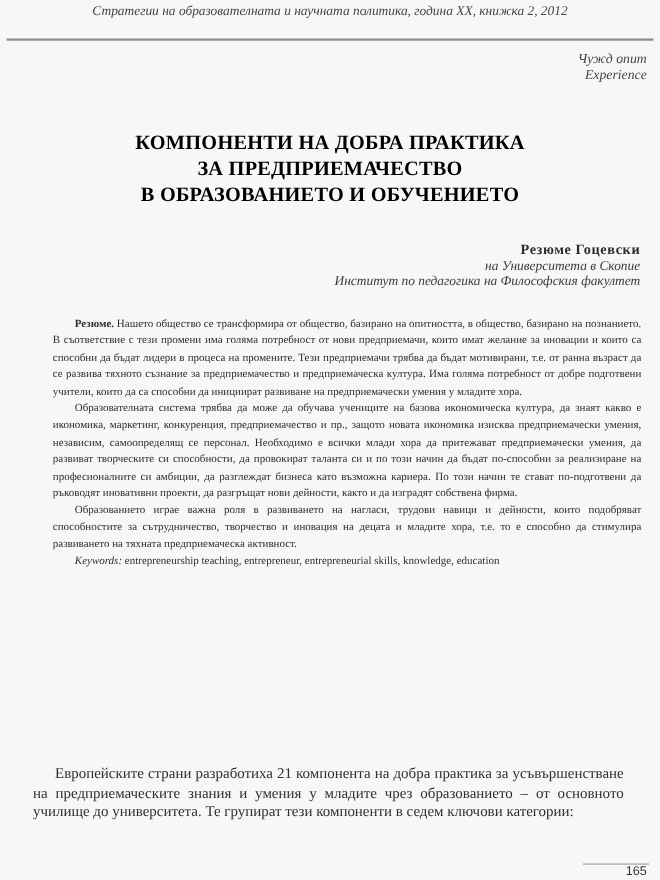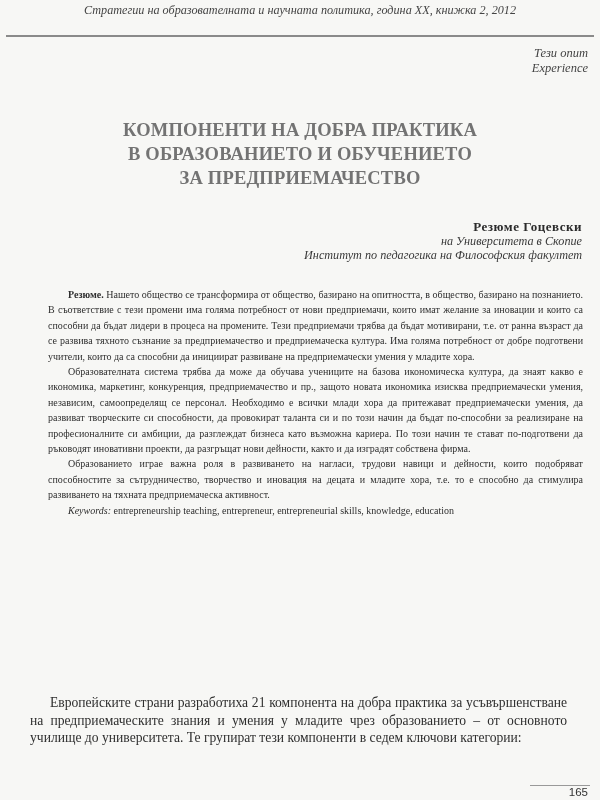--- a/index.html
+++ b/index.html
@@ -20,21 +20,21 @@
     background: #8a8a8a;
   }
   .section-label {
     position: absolute; right: 12px; top: 46px;
     text-align: right; font-style: italic; font-size: 12.5px; line-height: 15px;
     color: #444;
   }
   .title {
     position: absolute; left: 0; top: 118px; width: 600px;
     text-align: center; font-weight: bold; font-size: 18.5px;
-    line-height: 24px; color: #737373; letter-spacing: 0.2px;
+    line-height: 24px; color: #000000; letter-spacing: 0.2px;
   }
   .author {
     position: absolute; right: 18px; top: 219px; text-align: right;
     font-weight: bold; font-size: 13px; line-height: 15px; color: #2b2b2b;
     letter-spacing: 0.5px;
   }
   .affiliation {
     position: absolute; right: 18px; top: 234px; text-align: right;
     font-style: italic; font-size: 12.2px; line-height: 14px; color: #3a3a3a;
   }
@@ -63,28 +63,28 @@
 </style>
 </head>
 <body>
 
 <div class="running-head">
   <div>Стратегии на образователната и научната политика, година XX, книжка 2, 2012</div>
 </div>
 <div class="head-rule"></div>
 
 <div class="section-label">
-  <div>Тези опит</div>
+  <div>Чужд опит</div>
   <div>Experience</div>
 </div>
 
 <div class="title">
   <div>КОМПОНЕНТИ НА ДОБРА ПРАКТИКА</div>
+  <div>ЗА ПРЕДПРИЕМАЧЕСТВО</div>
   <div>В ОБРАЗОВАНИЕТО И ОБУЧЕНИЕТО</div>
-  <div>ЗА ПРЕДПРИЕМАЧЕСТВО</div>
 </div>
 
 <div class="author">Резюме Гоцевски</div>
 <div class="affiliation">
   <div>на Университета в Скопие</div>
   <div>Институт по педагогика на Философския факултет</div>
 </div>
 
 <div class="abstract">
   <p><span class="lead">Резюме.</span><span> Нашето общество се трансформира от общество, базирано на опитността, в общество, базирано на познанието. В съответствие с тези промени има голяма потребност от нови предприемачи, които имат желание за иновации и които са способни да бъдат лидери в процеса на промените. Тези предприемачи трябва да бъдат мотивирани, т.е. от ранна възраст да се развива тяхното съзнание за предприемачество и предприемаческа култура. Има голяма потребност от добре подготвени учители, които да са способни да инициират развиване на предприемачески умения у младите хора.</span></p>

